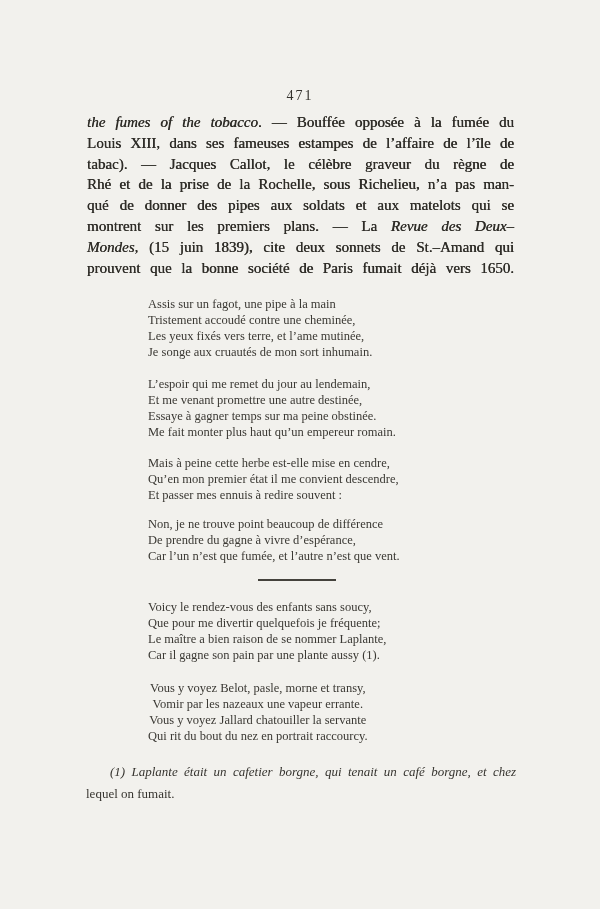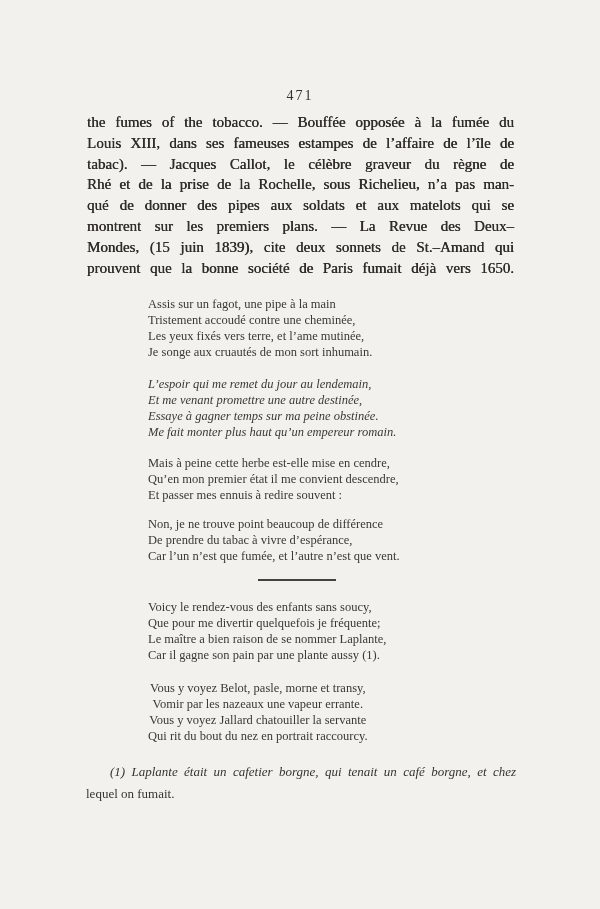--- a/index.html
+++ b/index.html
@@ -38,31 +38,31 @@
     line-height: 20.8px;
     text-shadow: 0.35px 0 0 currentColor;
     color: #2f2d28;
   }
   .p-line {
     text-align: justify;
     text-align-last: justify;
     white-space: nowrap;
     overflow: visible;
   }
-  .ital { }
+  .ital { font-style: italic; }
   .stanza {
     position: absolute;
     left: 148px;
     font-size: 12.5px;
     line-height: 16px;
     color: #3a3833;
     white-space: nowrap;
   }
   .stanza-1 { top: 296px; }
-  .stanza-2 { top: 376px; font-style: italic; }
+  .stanza-2 { top: 376px; }
   .stanza-3 { top: 455px; }
   .stanza-4 { top: 516px; }
   .stanza-5 { top: 599px; }
   .stanza-6 { top: 680px; text-align: center; }
   .divider {
     position: absolute;
     top: 579px;
     left: 258px;
     width: 78px;
     height: 1.6px;
@@ -121,21 +121,21 @@
   </div>
 
   <div class="stanza stanza-3">
     <div>Mais à peine cette herbe est-elle mise en cendre,</div>
     <div>Qu’en mon premier état il me convient descendre,</div>
     <div>Et passer mes ennuis à redire souvent :</div>
   </div>
 
   <div class="stanza stanza-4">
     <div>Non, je ne trouve point beaucoup de différence</div>
-    <div>De prendre du tabac à vivre d’espérance,</div>
+    <div>De prendre du gagne à vivre d’espérance,</div>
     <div>Car l’un n’est que fumée, et l’autre n’est que vent.</div>
   </div>
 
   <div class="divider"></div>
 
   <div class="stanza stanza-5">
     <div>Voicy le rendez-vous des enfants sans soucy,</div>
     <div>Que pour me divertir quelquefois je fréquente;</div>
     <div>Le maître a bien raison de se nommer Laplante,</div>
     <div>Car il gagne son pain par une plante aussy (1).</div>

